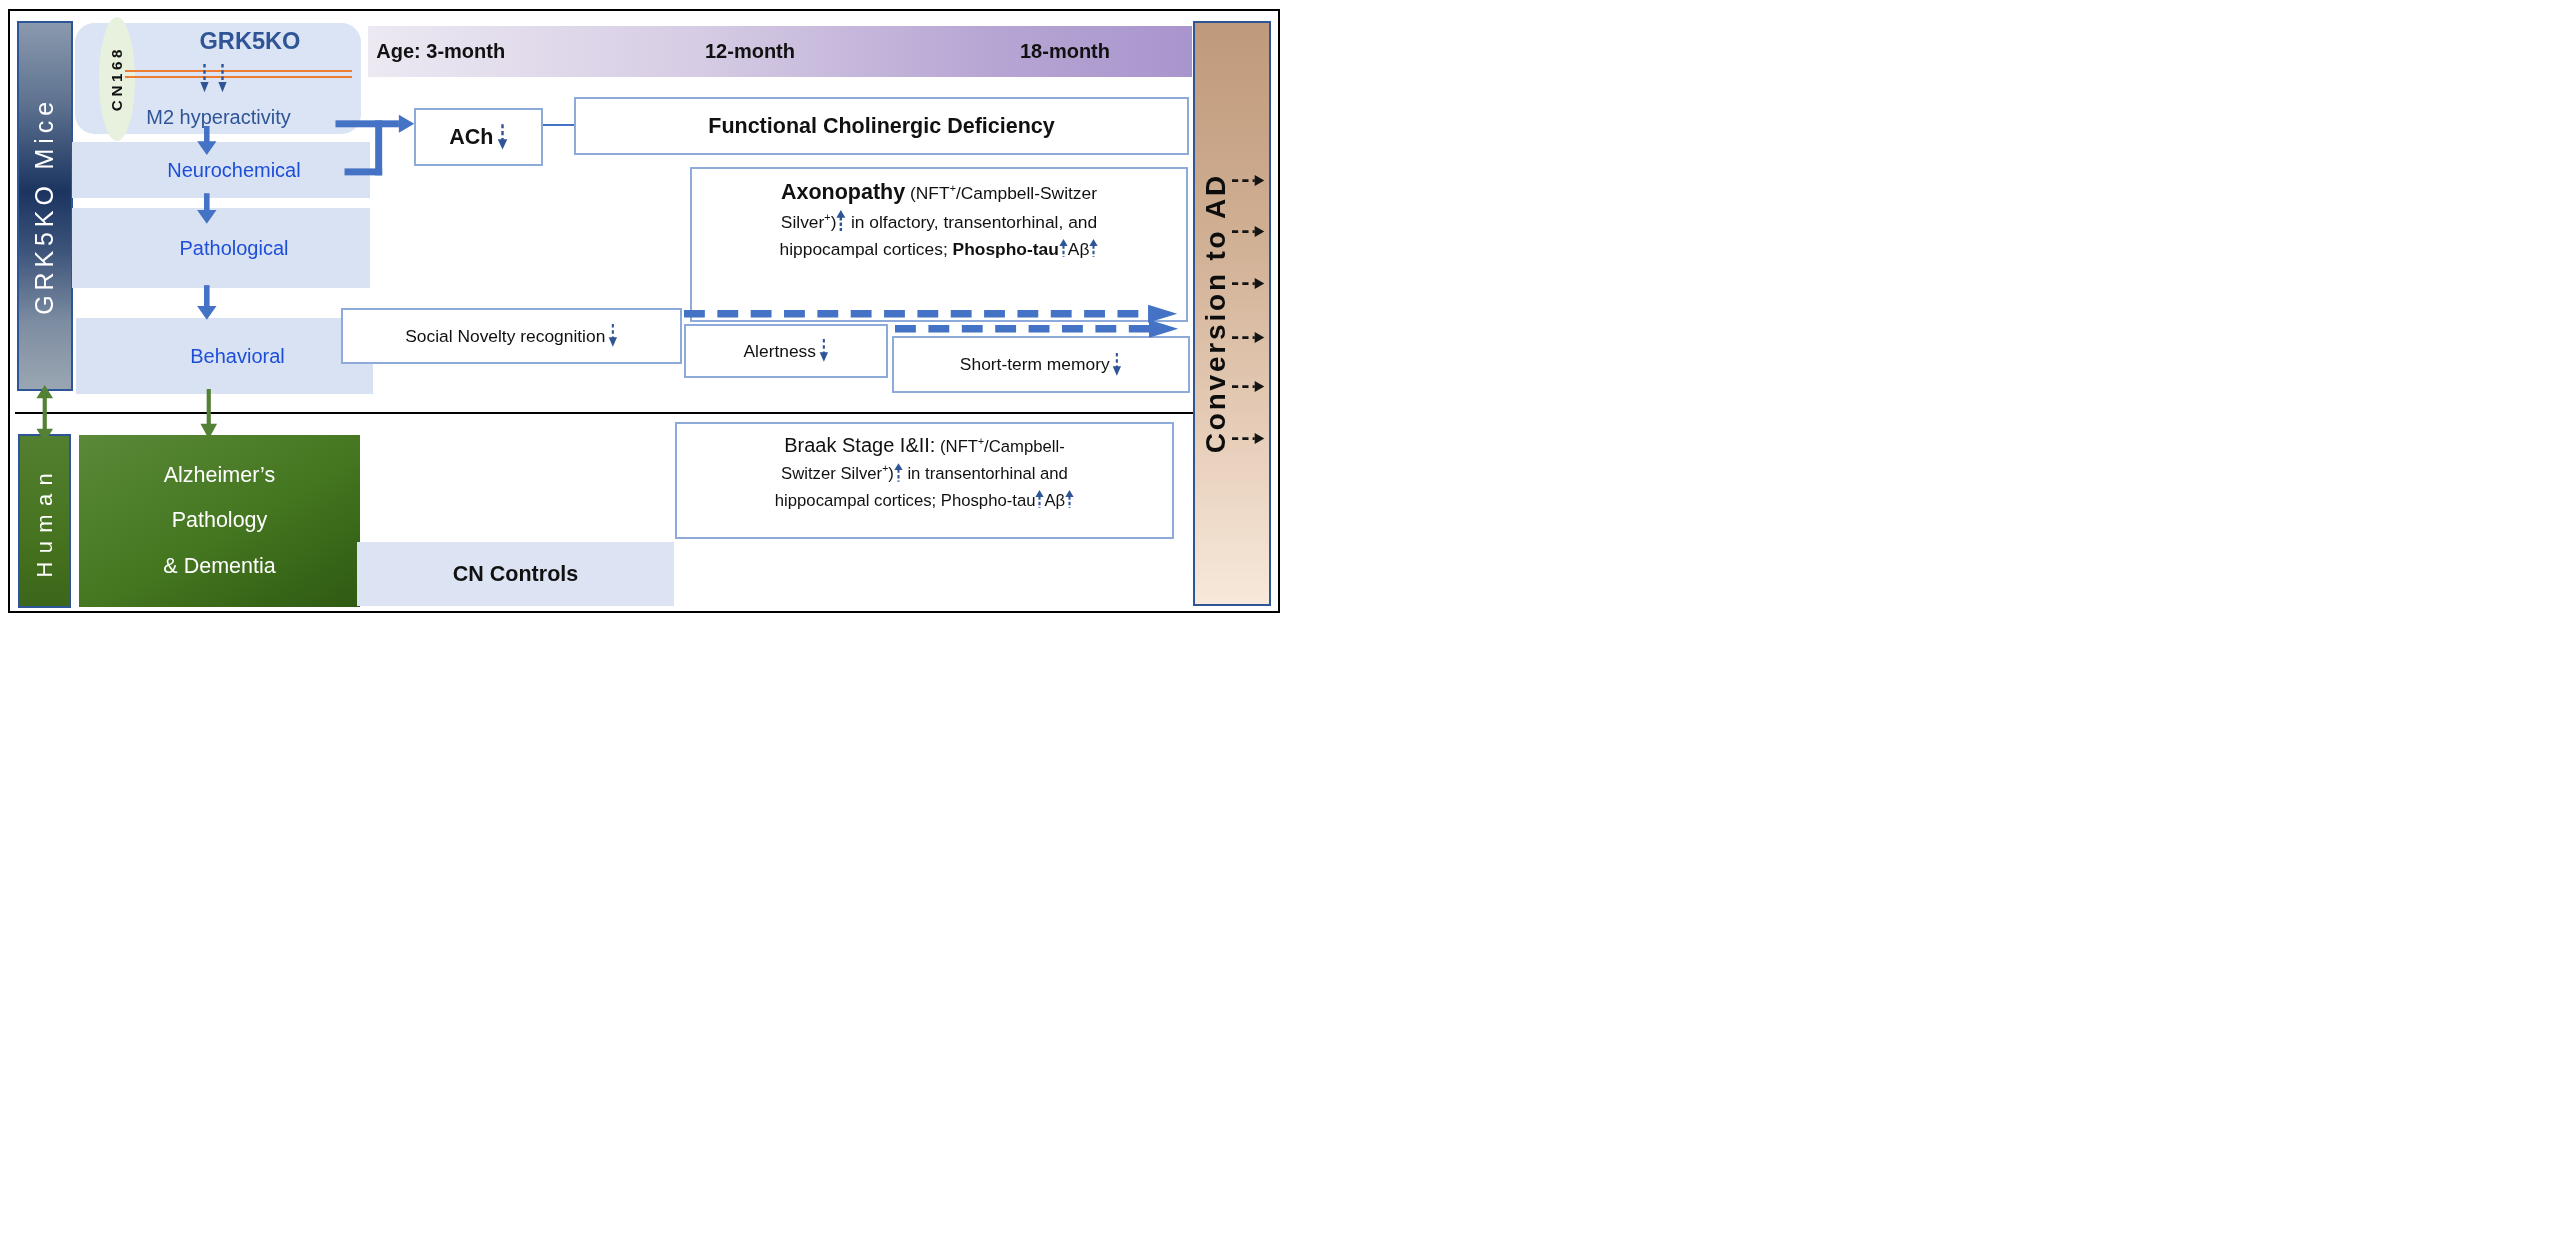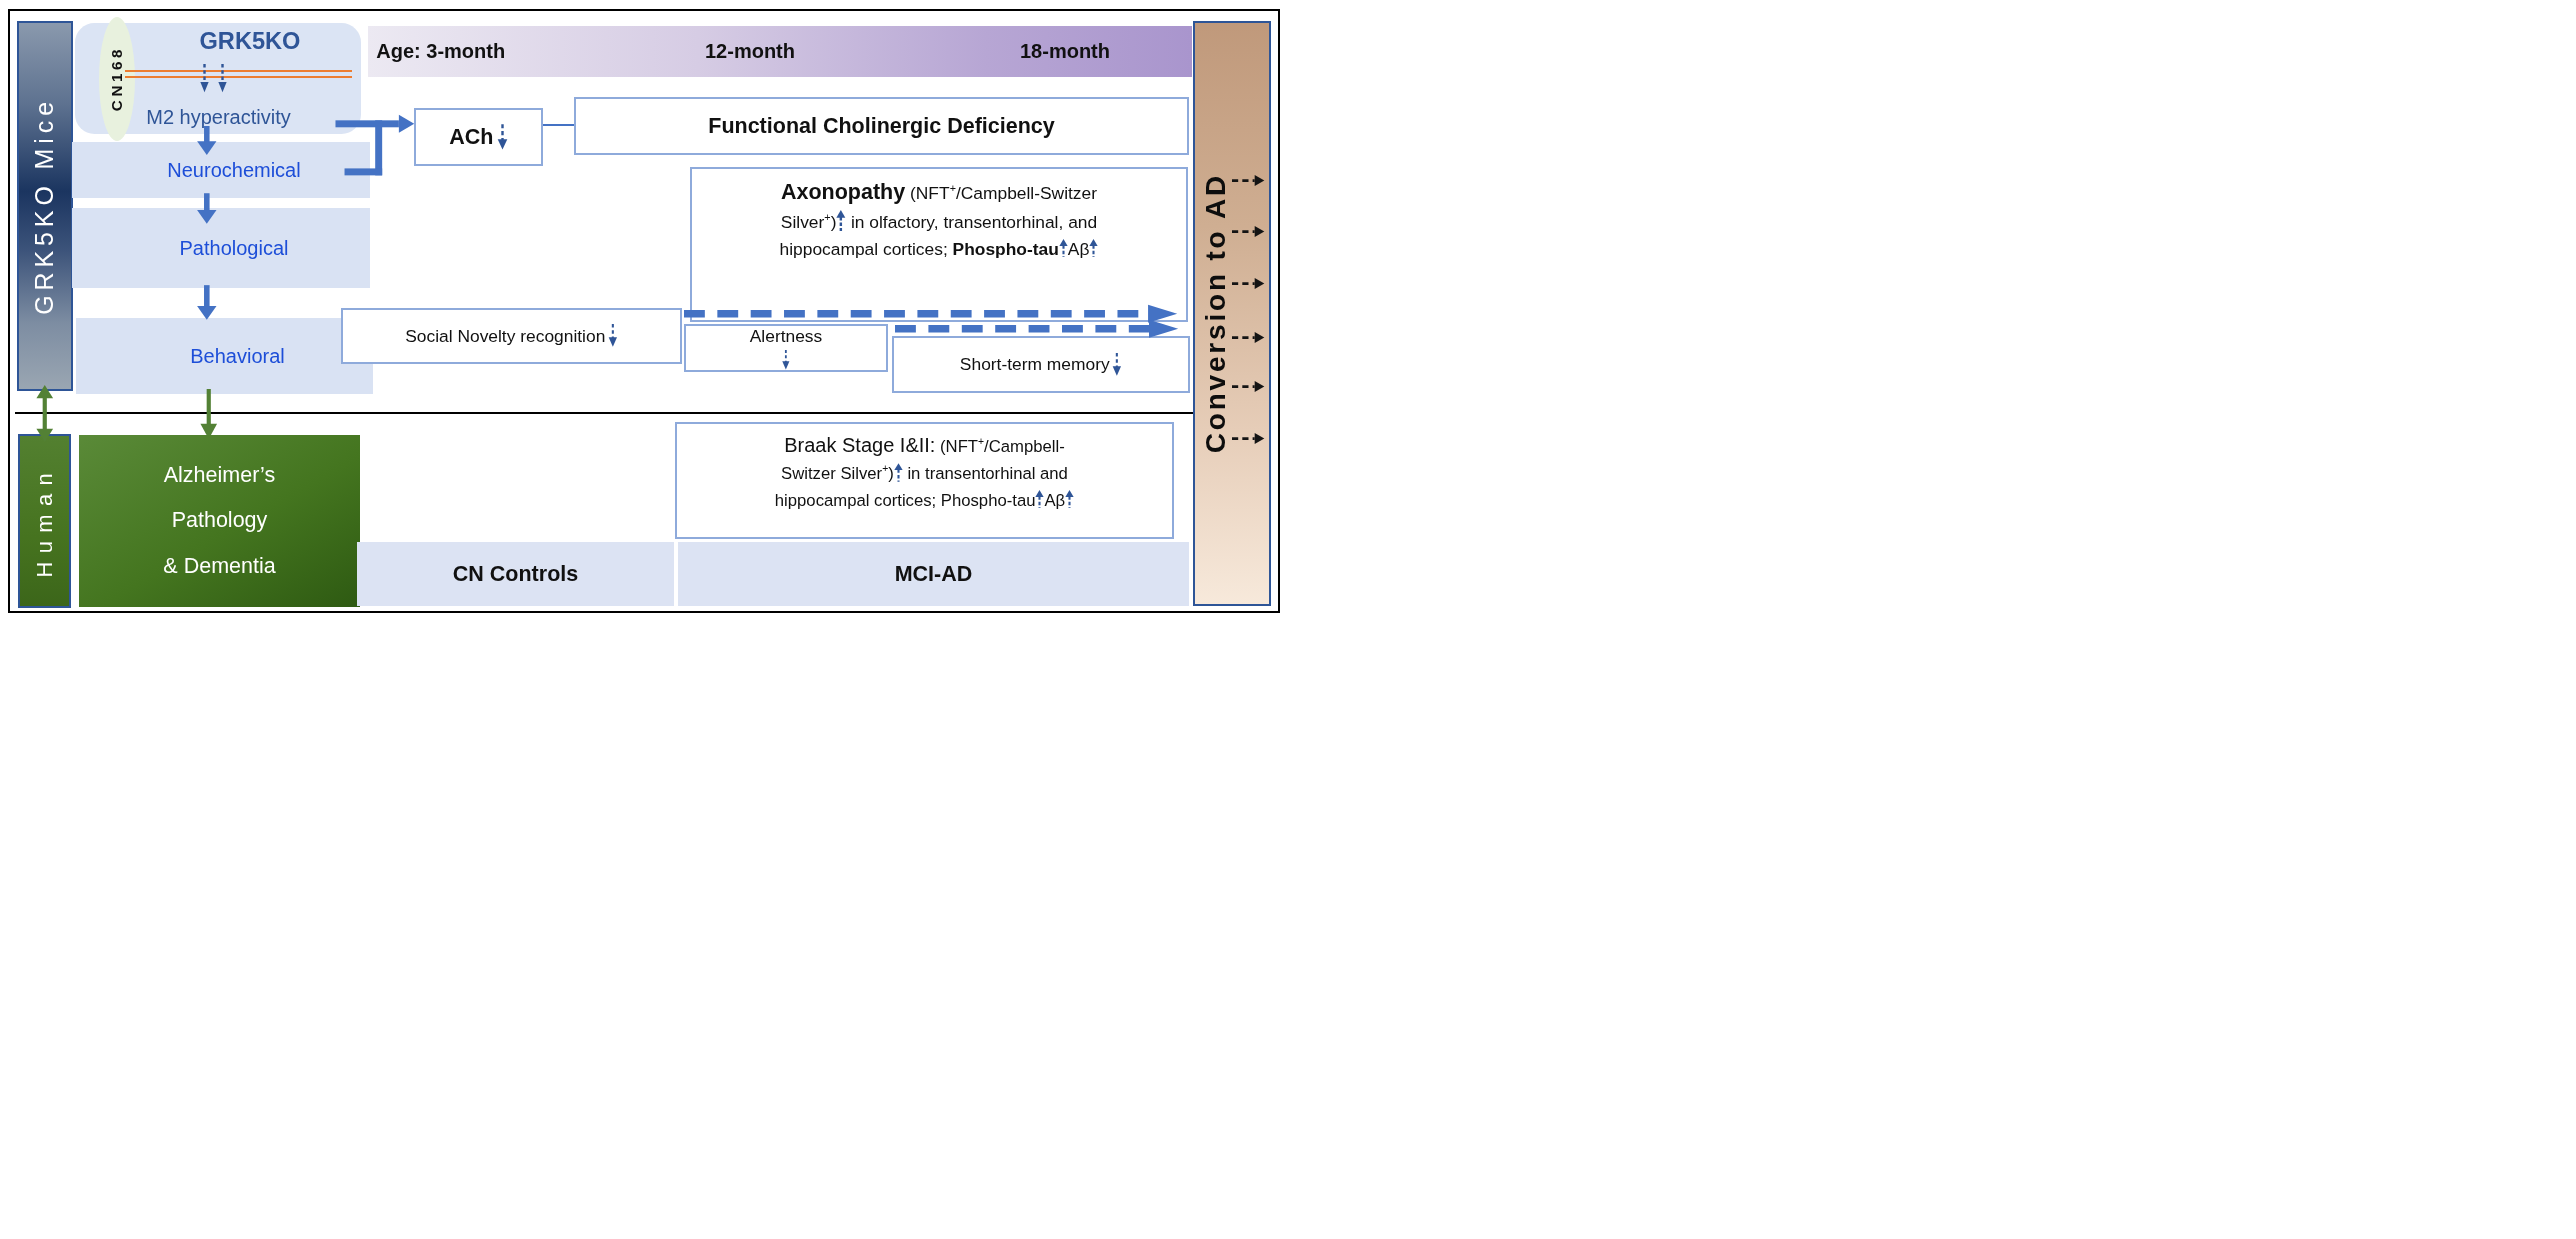--- a/index.html
+++ b/index.html
@@ -55,21 +55,21 @@
   .axon-box .title{font-weight:bold;font-size:21.5px;}
   .axon-box .bold{font-weight:bold;}
   .braak-box{left:675px;top:422px;width:499px;height:117px;padding:4.9px 8.3px;text-align:center;
     font-size:16.7px;color:#111;line-height:1.6;}
   .braak-box .title{font-size:20px;}
   sup{font-size:0.62em;}
 
   
   .bh{display:flex;align-items:center;justify-content:center;gap:2.8px;font-size:17.4px;color:#111;}
   .social-box{left:341px;top:308px;width:341px;height:56px;}
-  .alert-box{left:684px;top:324px;width:204px;height:48px;flex-direction:column;}
+  .alert-box{left:684px;top:324px;width:204px;height:54px;}
   .stm-box{left:892px;top:336px;width:298px;height:57px;}
 
   
   .cohort{background:#dce3f3;display:flex;align-items:center;justify-content:center;
     font-weight:bold;font-size:21.5px;color:#111;}
   .cn-bar{left:357px;top:542px;width:317px;height:64px;}
   .mci-bar{left:678px;top:542px;width:511px;height:64px;}
 
   
   .alz-box{left:79px;top:435px;width:281px;height:172px;color:#fff;font-size:21.5px;
@@ -237,23 +237,20 @@
         <line x1="6.5" y1="9" x2="6.5" y2="26" stroke="#2f5597" stroke-width="3" stroke-dasharray="5 3"></line>
       </svg><span>Aβ</span><svg width="9" height="18" style="vertical-align:-2.1px" viewBox="0 0 13 26">
         <polygon points="0.5,10 12.5,10 6.5,0" fill="#2f5597"></polygon>
         <line x1="6.5" y1="9" x2="6.5" y2="26" stroke="#2f5597" stroke-width="3" stroke-dasharray="5 3"></line>
       </svg>
   </div>
 
   <div class="abs cohort cn-bar">
     <span>CN Controls</span>
   </div>
-  <div class="abs cohort mci-bar">
-    <span>MCI-AD</span>
-  </div>
 
   <div class="abs sidebar"></div>
   <div class="abs conv-label">
     <span class="vtext">Conversion to AD</span>
   </div>
   <svg class="abs" style="left:1232px;top:175px;" width="33" height="11" viewBox="0 0 48 16">
       <line x1="0" y1="8" x2="33" y2="8" stroke="#141414" stroke-width="4" stroke-dasharray="9 6"></line>
       <polygon points="33,0 33,16 47,8" fill="#141414"></polygon>
     </svg>
   <svg class="abs" style="left:1232px;top:226px;" width="33" height="11" viewBox="0 0 48 16">

